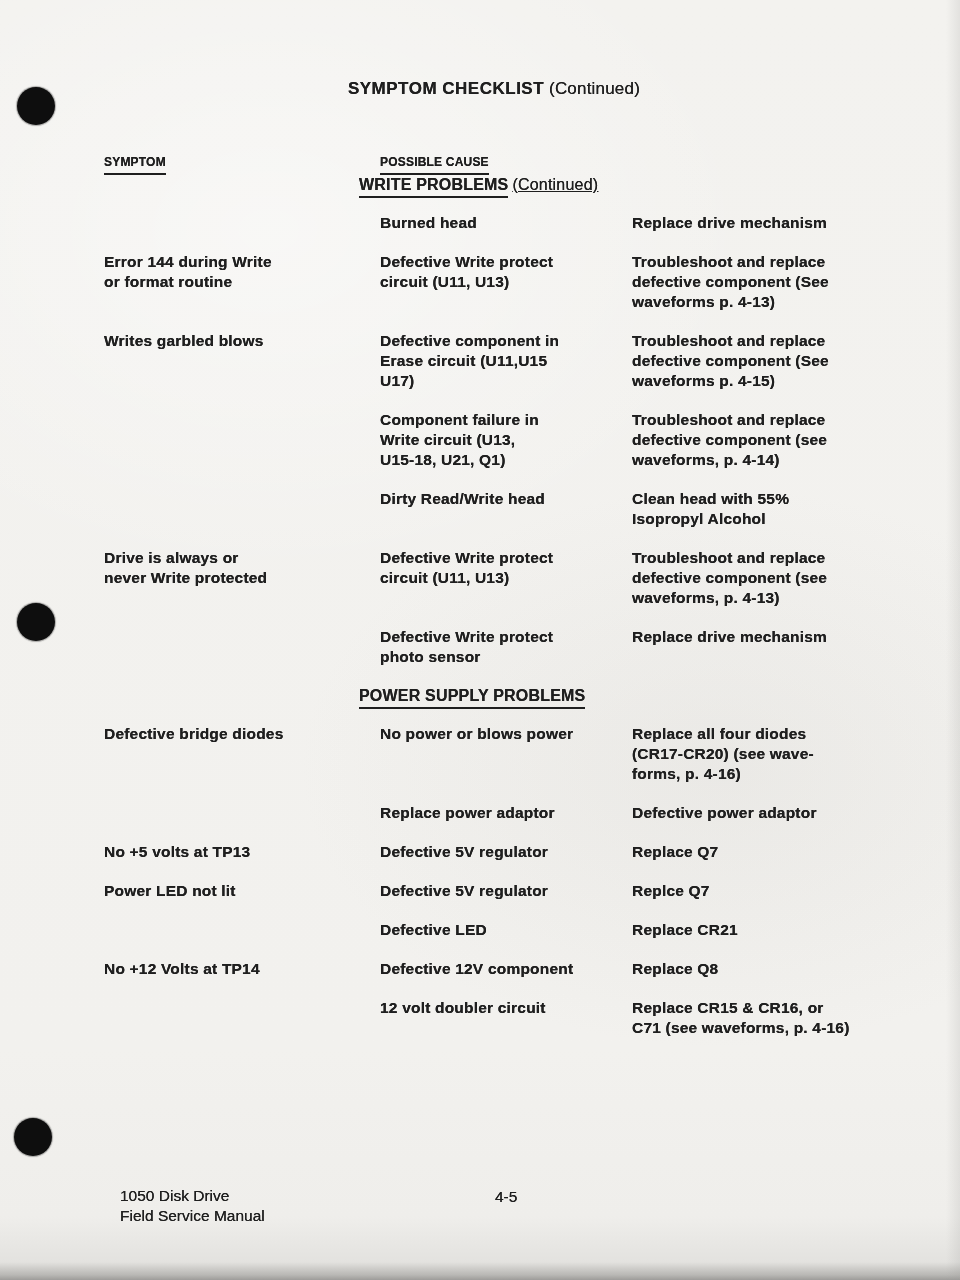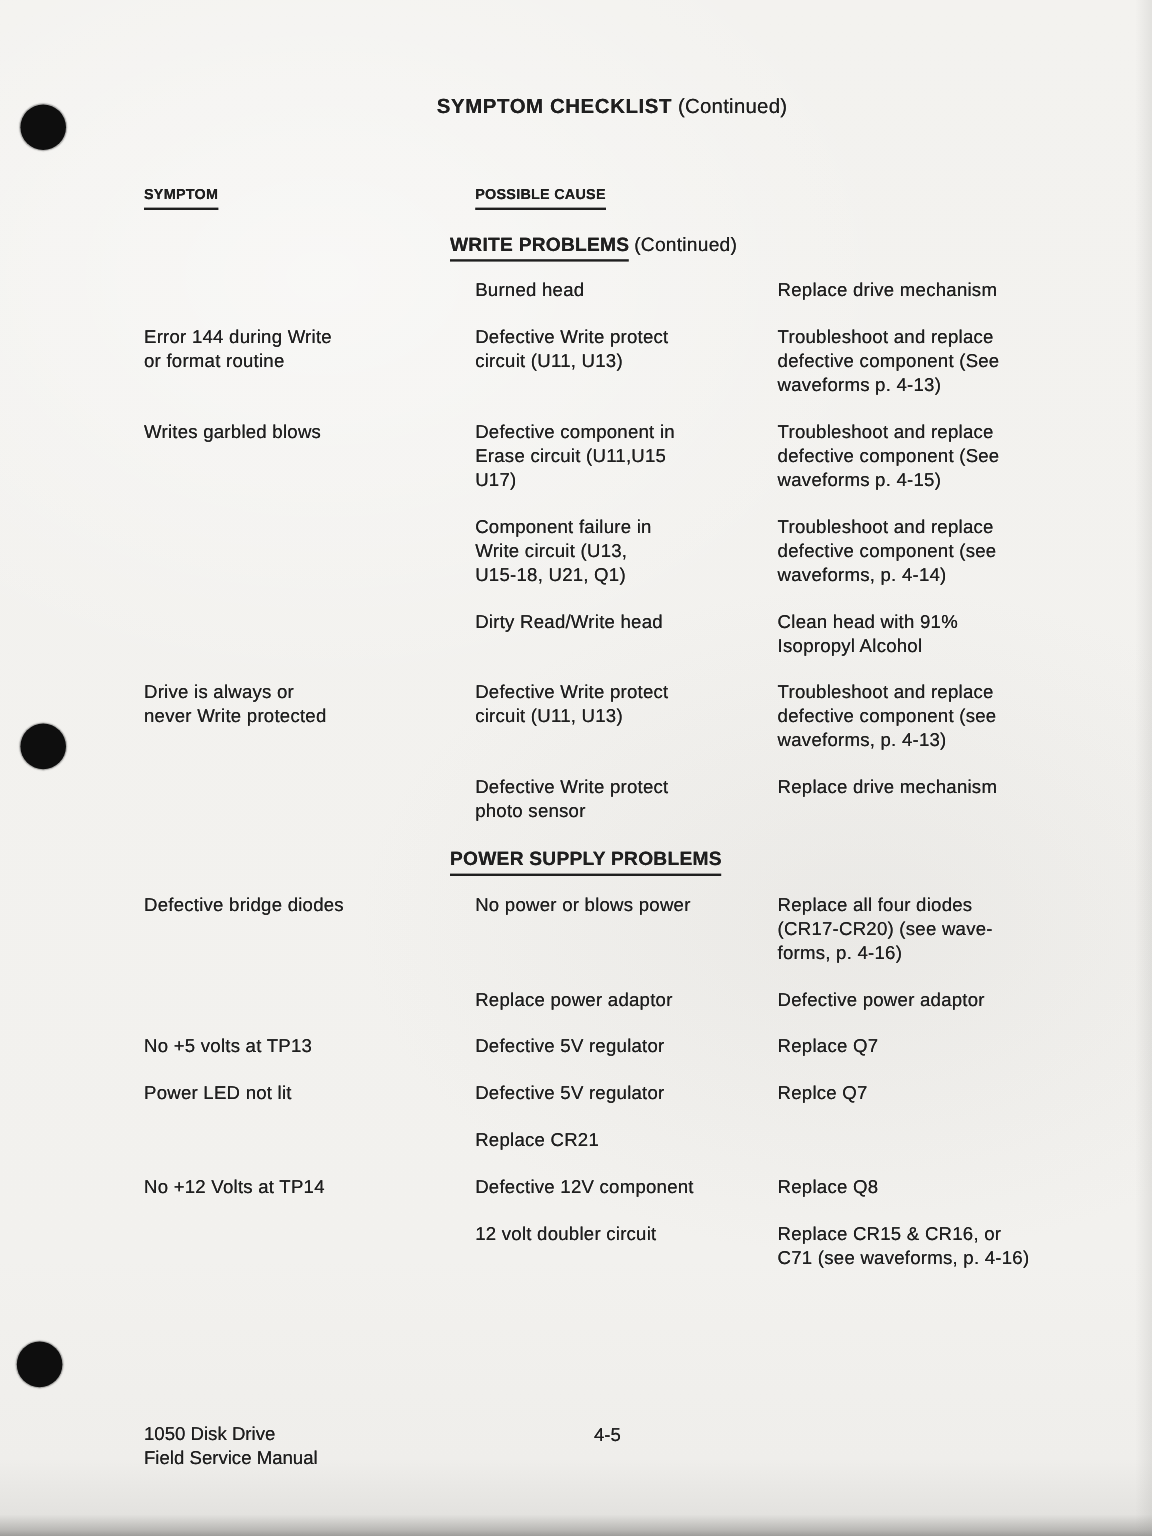--- a/index.html
+++ b/index.html
@@ -22,42 +22,42 @@
   .hole {
     position: absolute; width: 38px; height: 38px; border-radius: 50%;
     background: #0e0e0e; filter: blur(0.4px);
     box-shadow: 0 0 1px 1px rgba(30,30,30,0.35);
   }
   .hole.h1 { left: 17px; top: 87px; }
   .hole.h2 { left: 17px; top: 603px; }
   .hole.h3 { left: 14px; top: 1118px; }
 
   .content {
-    position: absolute; left: 120px; top: 78px; width: 780px;
+    position: absolute; left: 104px; top: 78px; width: 780px;
     font-size: 15.5px; line-height: 20px; letter-spacing: 0.2px;
     text-shadow: 0 0 0.45px currentColor;
   }
   .title { text-align: center; font-size: 17px; line-height: 22px; }
   .title .bold { font-weight: bold; letter-spacing: 0.5px; }
 
   .colheaders {
     display: grid; grid-template-columns: 276px 252px 1fr;
     margin-top: 52px; font-size: 12px; font-weight: bold;
   }
   .underlined {
     display: inline-block; border-bottom: 2px solid currentColor; padding-bottom: 1px;
   }
 
   .section-heading {
-    margin-left: 255px; margin-top: 20px;
-    font-size: 16px; font-weight: bold;
+    margin-left: 255px; margin-top: 0;
+    font-size: 16px; font-weight: bold; text-decoration: underline;
   }
   .section-heading .hsuffix { font-weight: normal; margin-left: 4px; }
 
-  .rows { margin-top: 15px; }
+  .rows { margin-top: 15px; font-weight: bold; }
   .row {
     display: grid; grid-template-columns: 276px 252px 1fr;
     margin-bottom: 19px;
   }
   .cell { white-space: pre-line; padding-right: 14px; }
 
   .footer { position: absolute; left: 120px; top: 1186px; font-size: 15.5px; line-height: 20px; text-shadow: 0 0 0.45px currentColor; }
   .pagenum { position: absolute; left: 495px; top: 1188px; font-size: 15.5px; text-shadow: 0 0 0.45px currentColor; }
 </style>
 </head>
@@ -123,21 +123,21 @@
 Write circuit (U13,
 U15-18, U21, Q1)</div>
     <div class="cell">Troubleshoot and replace
 defective component (see
 waveforms, p. 4-14)</div>
   </div>
 
   <div class="row">
     <div class="cell"></div>
     <div class="cell">Dirty Read/Write head</div>
-    <div class="cell">Clean head with 91%
+    <div class="cell">Clean head with 55%
 Isopropyl Alcohol</div>
   </div>
 
   <div class="row">
     <div class="cell">Drive is always or
 never Write protected</div>
     <div class="cell">Defective Write protect
 circuit (U11, U13)</div>
     <div class="cell">Troubleshoot and replace
 defective component (see
@@ -179,20 +179,21 @@
   </div>
 
   <div class="row">
     <div class="cell">Power LED not lit</div>
     <div class="cell">Defective 5V regulator</div>
     <div class="cell">Replce Q7</div>
   </div>
 
   <div class="row">
     <div class="cell"></div>
+    <div class="cell">Defective LED</div>
     <div class="cell">Replace CR21</div>
   </div>
 
   <div class="row">
     <div class="cell">No +12 Volts at TP14</div>
     <div class="cell">Defective 12V component</div>
     <div class="cell">Replace Q8</div>
   </div>
 
   <div class="row">

